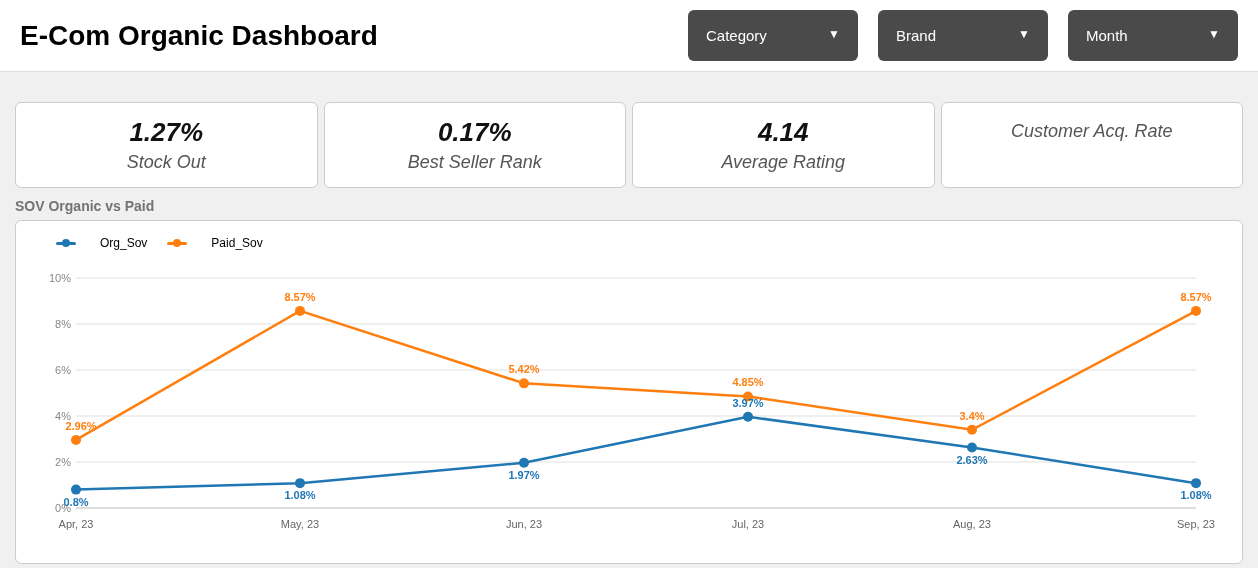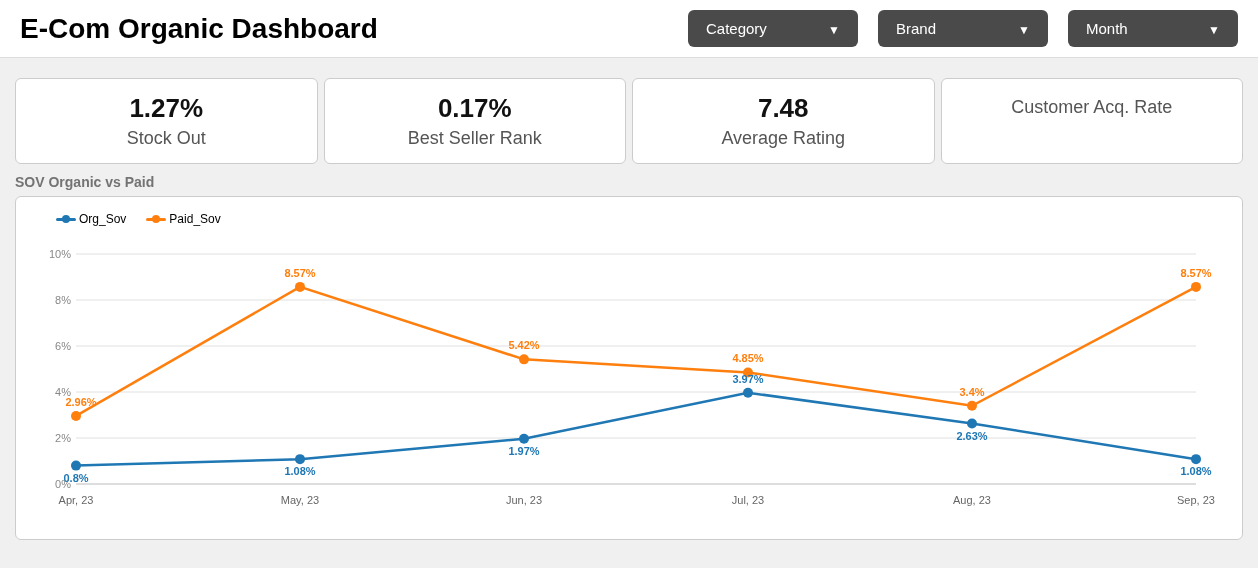--- a/index.html
+++ b/index.html
@@ -16,36 +16,37 @@
     .header-title {
       font-size: 28px;
       font-weight: bold;
       flex: 1;
     }
     .dropdown-btn {
       background: #4a4a4a;
       color: white;
       border: none;
       border-radius: 6px;
-      padding: 10px 18px;
+      padding: 17px 18px;
       font-size: 15px;
       cursor: pointer;
       display: flex;
-      align-items: flex-end;
+      align-items: flex-start;
       gap: 10px;
       min-width: 170px;
       justify-content: space-between;
     }
     .dropdown-btn .arrow { font-size: 12px; }
 
     .kpi-row {
       display: flex;
       gap: 6px;
-      padding: 20px 15px 10px 15px;
+      padding: 30px 15px 10px 15px;
       background: #f0f0f0;
+      font-style: italic;
     }
     .kpi-card {
       flex: 1;
       background: white;
       border: 1.5px solid #ccc;
       border-radius: 6px;
       padding: 14px 20px;
       text-align: center;
     }
     .kpi-value {
@@ -77,21 +78,21 @@
     }
     .legend {
       display: flex;
       gap: 20px;
       margin-bottom: 8px;
       padding-left: 30px;
     }
     .legend-item {
       display: flex;
       align-items: center;
-      gap: 3px;
+      gap: 24px;
       font-size: 12px;
     }
     .legend-dot {
       width: 20px;
       height: 3px;
       border-radius: 2px;
       position: relative;
     }
     .legend-dot::after {
       content: '';
@@ -131,21 +132,21 @@
 <div class="kpi-row">
   <div class="kpi-card">
     <div class="kpi-value">1.27%</div>
     <div class="kpi-label">Stock Out</div>
   </div>
   <div class="kpi-card">
     <div class="kpi-value">0.17%</div>
     <div class="kpi-label">Best Seller Rank</div>
   </div>
   <div class="kpi-card">
-    <div class="kpi-value">7.48</div>
+    <div class="kpi-value">4.14</div>
     <div class="kpi-label">Average Rating</div>
   </div>
   <div class="kpi-card">
     <div class="kpi-label">Customer Acq. Rate</div>
   </div>
 </div>
 
 <div class="chart-section">
   <div class="chart-title">SOV  Organic vs Paid</div>
   <div class="chart-container">

